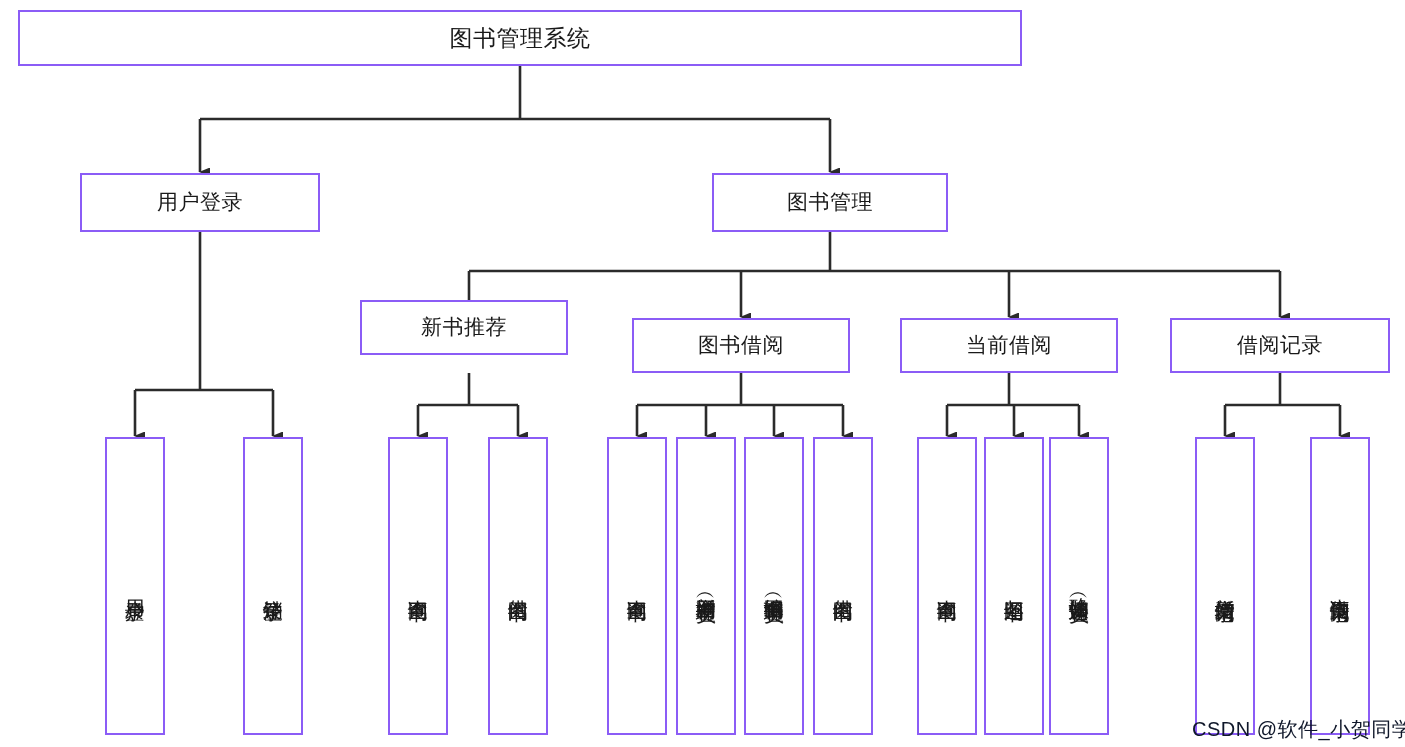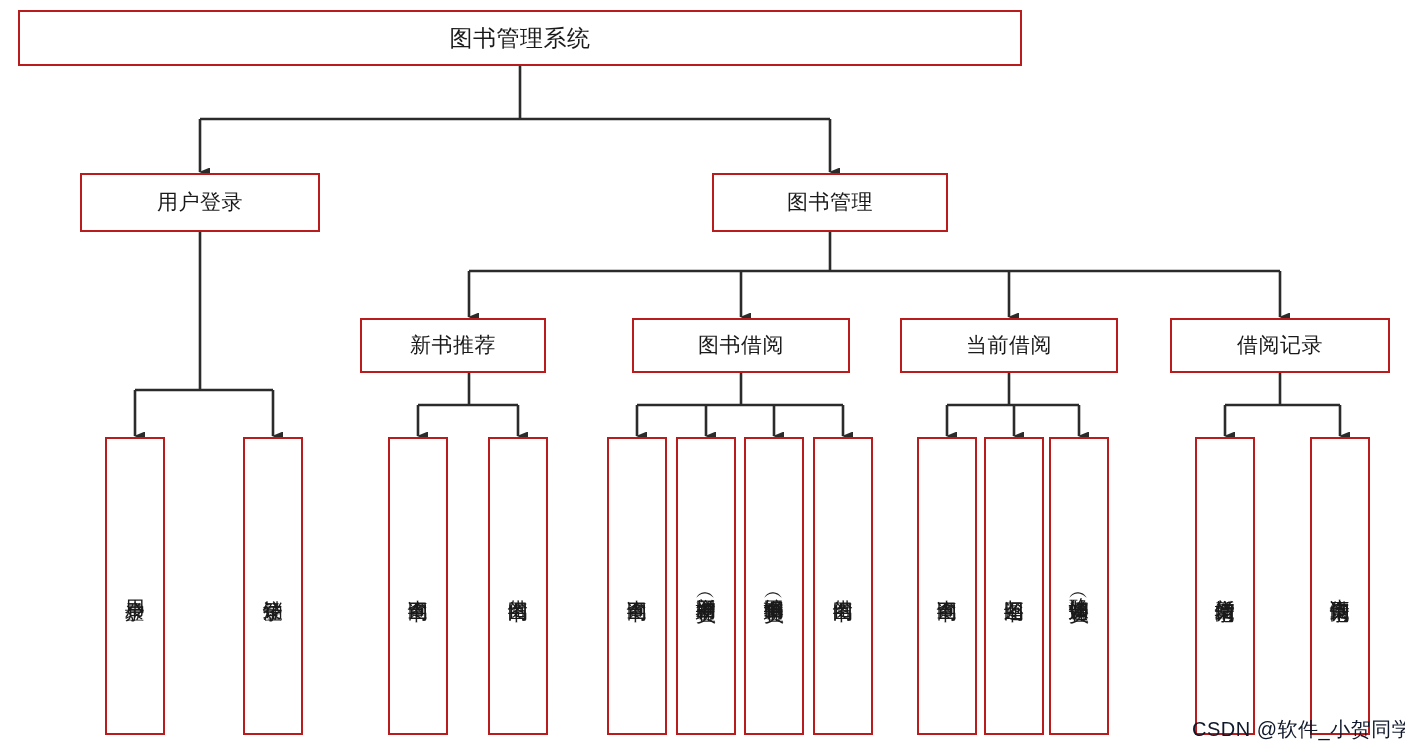--- a/index.html
+++ b/index.html
@@ -21,21 +21,21 @@
     position: absolute;
     left: 0;
     top: 0;
     width: 1405px;
     height: 747px;
     pointer-events: none;
   }
   .node {
     position: absolute;
     box-sizing: border-box;
-    border: 2px solid #b91c1c;
+    border: 2px solid #8b5cf6;
     background: #ffffff;
     display: flex;
     align-items: center;
     justify-content: center;
     color: #1a1a1a;
   }
   .node .label {
     text-align: center;
     line-height: 1.05;
     letter-spacing: 0.5px;
@@ -118,21 +118,21 @@
     <span class="label">图书管理系统</span>
   </div>
 
   <div class="node node-branch" id="n-user-login" style="left: 80px; top: 173px; width: 240px; height: 59px;">
     <span class="label">用户登录</span>
   </div>
   <div class="node node-branch" id="n-book-manage" style="left: 712px; top: 173px; width: 236px; height: 59px;">
     <span class="label">图书管理</span>
   </div>
 
-  <div class="node node-branch" id="n-new-book-recommend" style="left: 360px; top: 318px; width: 186px; height: 55px;">
+  <div class="node node-branch" id="n-new-book-recommend" style="left: 360px; top: 300px; width: 208px; height: 55px;">
     <span class="label">新书推荐</span>
   </div>
   <div class="node node-branch" id="n-book-borrow" style="left: 632px; top: 318px; width: 218px; height: 55px; justify-content: center;">
     <span class="label">图书借阅</span>
   </div>
   <div class="node node-branch" id="n-borrow-record" style="left: 1170px; top: 318px; width: 220px; height: 55px;">
     <span class="label">借阅记录</span>
   </div>
   <div class="node node-branch" id="n-current-borrow" style="left: 900px; top: 318px; width: 218px; height: 55px;">
     <span class="label">当前借阅</span>

